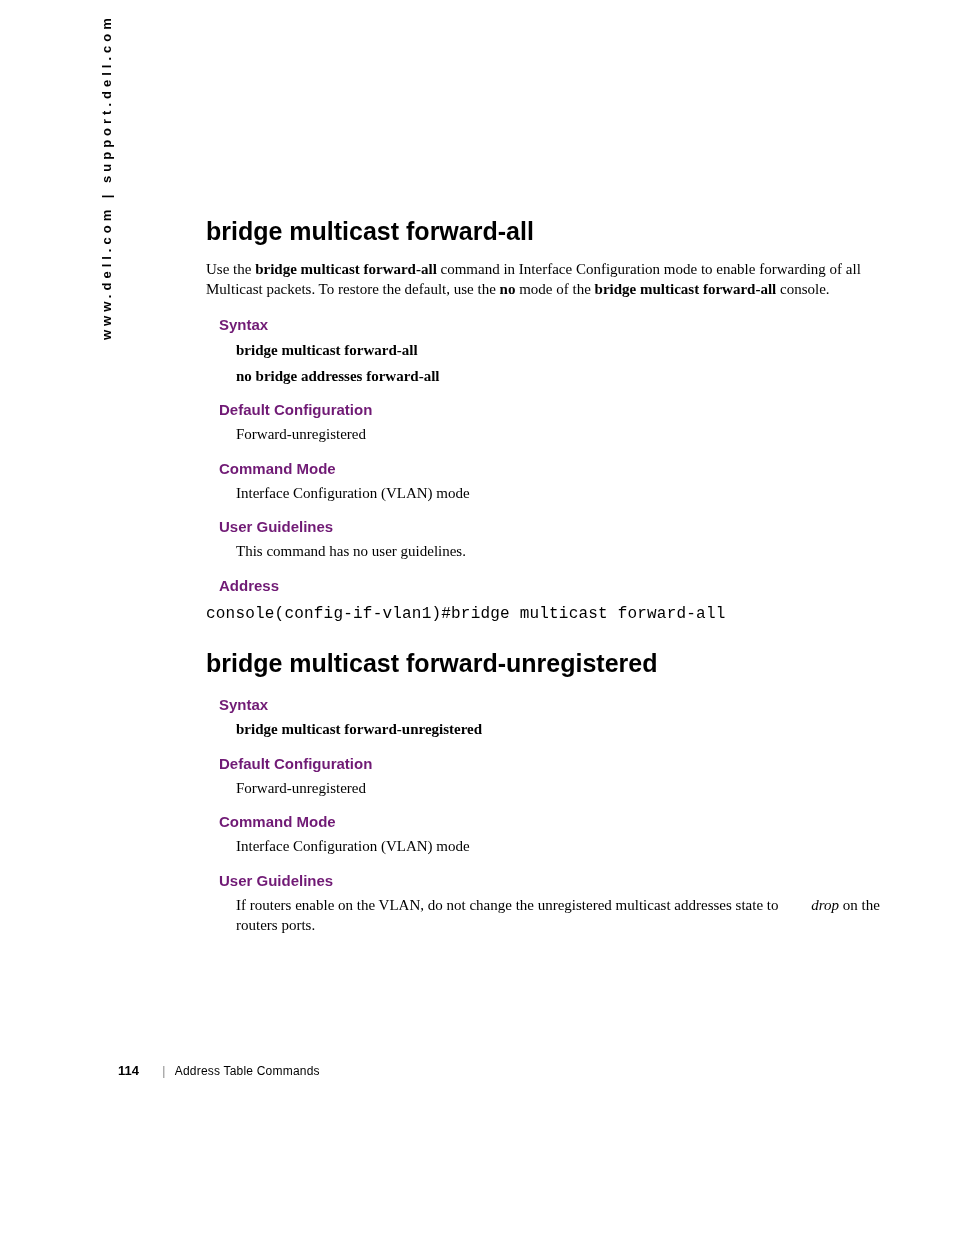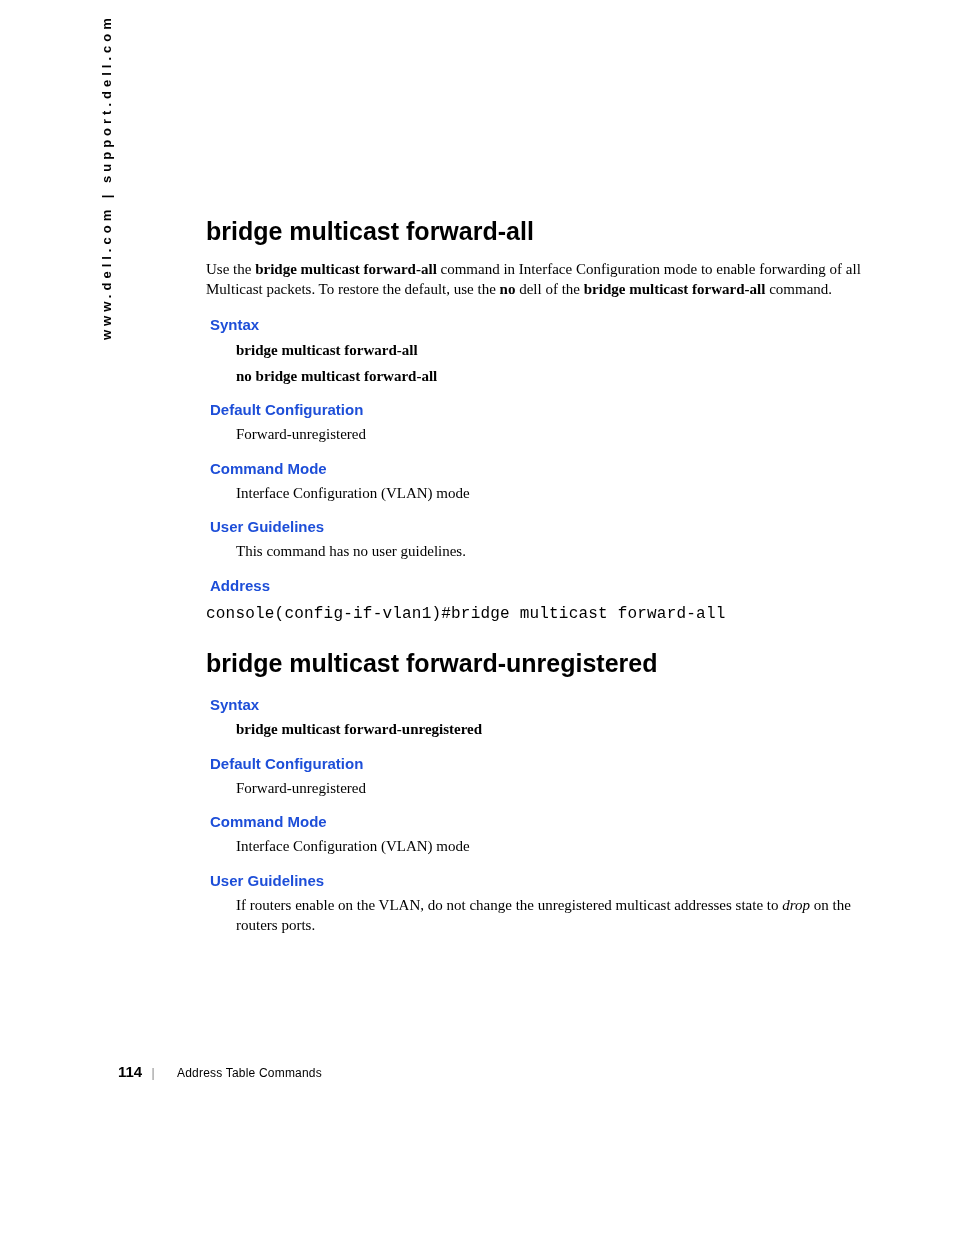--- a/index.html
+++ b/index.html
@@ -41,63 +41,63 @@
     letter-spacing: 0px;
   }
   p.desc {
     margin: 0 0 16px 0;
     font-size: 15px;
   }
   h2.subhead {
     font-family: "Helvetica Neue", Arial, sans-serif;
     font-weight: bold;
     font-size: 15px;
-    margin: 14px 0 4px 4px;
-    color: #1d4ed8;
+    margin: 14px 0 4px 13px;
+    color: #701a75;
   }
   p.indent {
     margin: 3px 0 6px 30px;
     font-size: 15px;
   }
   p.indent.bold { font-weight: bold; }
   .code {
     font-family: "Courier New", monospace;
     font-size: 16px;
     margin: 8px 0 22px 0;
     letter-spacing: .2px;
   }
   .sec2 { margin-top: 8px; }
   .footer {
     position: absolute;
     left: 118px;
     top: 1062px;
     font-family: "Helvetica Neue", Arial, sans-serif;
     font-size: 12px;
   }
-  .footer .pg { font-weight: bold; font-size: 15px; }
+  .footer .pg { font-weight: bold; font-size: 13px; margin-right: 14px; }
   .footer .sep { color: #888; margin: 0 6px; font-weight: normal; }
-  .footer .chap { letter-spacing: .2px; margin-left: 13px; }
-  em.ital { font-style: italic; }
+  .footer .chap { letter-spacing: .2px; }
+  em.ital { font-style: italic; margin-left: 29px; }
   b { font-weight: bold; }
 </style>
 </head>
 <body>
 
 <div class="side-text">www.dell.com | support.dell.com</div>
 
 <div class="content">
 
   <h1 class="section">bridge multicast forward-all</h1>
   <p class="desc">
-    <span>Use the </span><b>bridge multicast forward-all</b><span> command in Interface Configuration mode to enable forwarding of all Multicast packets. To restore the default, use the </span><b>no</b><span> dell of the </span><b>bridge multicast forward-all</b><span> command.</span>
+    <span>Use the </span><b>bridge multicast forward-all</b><span> command in Interface Configuration mode to enable forwarding of all Multicast packets. To restore the default, use the </span><b>no</b><span> mode of the </span><b>bridge multicast forward-all</b><span> console.</span>
   </p>
 
   <h2 class="subhead">Syntax</h2>
   <p class="indent bold">bridge multicast forward-all</p>
-  <p class="indent bold">no bridge multicast forward-all</p>
+  <p class="indent bold">no bridge addresses forward-all</p>
 
   <h2 class="subhead">Default Configuration</h2>
   <p class="indent">Forward-unregistered</p>
 
   <h2 class="subhead">Command Mode</h2>
   <p class="indent">Interface Configuration (VLAN) mode</p>
 
   <h2 class="subhead">User Guidelines</h2>
   <p class="indent">This command has no user guidelines.</p>
 

